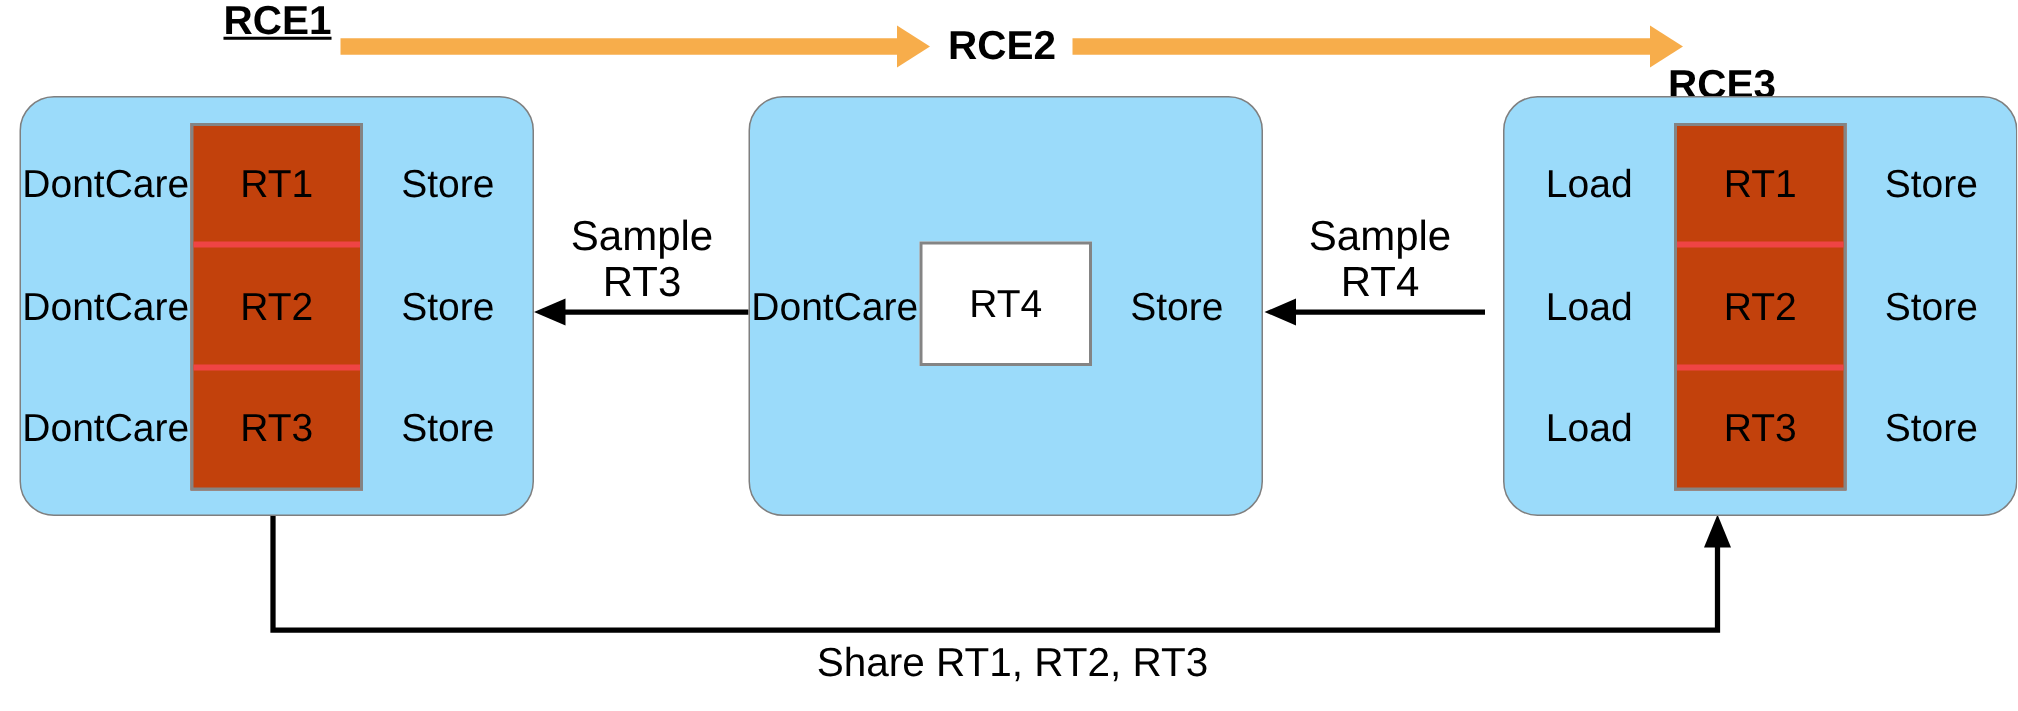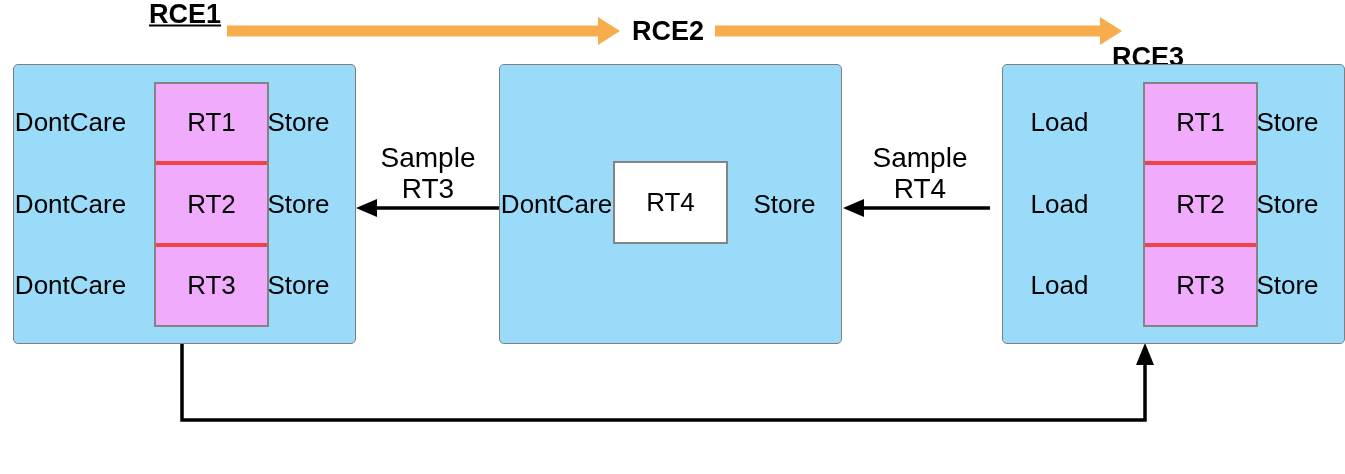--- a/index.html
+++ b/index.html
@@ -25,21 +25,21 @@
     font-weight: bold;
     white-space: nowrap;
   }
   .pass-box {
     position: absolute;
     top: 64px;
     height: 280px;
     width: 343px;
     background: #9BDBFA;
     border: 1.5px solid #7F7F7F;
-    border-radius: 5px;
+    border-radius: 23px;
     box-sizing: border-box;
   }
   .side-col {
     position: absolute;
     top: 16.5px;
     height: 245px;
     width: 113px;
     display: flex;
     flex-direction: column;
   }
@@ -52,26 +52,25 @@
     justify-content: center;
     font-size: 26px;
     white-space: nowrap;
   }
   .stack {
     position: absolute;
     left: 113px;
     top: 16.5px;
     width: 115px;
     height: 245px;
-    background: #f0abfc;
+    background: #c2410c;
     border: 2px solid #848484;
     box-sizing: border-box;
     display: flex;
     flex-direction: column;
-    margin-left: 27px;
   }
   .stack .cell {
     flex: 1;
     display: flex;
     align-items: center;
     justify-content: center;
     font-size: 26px;
     border-top: 4px solid #ef4444;
   }
   .stack .cell:first-child { border-top: none; }
@@ -197,14 +196,15 @@
   </div>
 
   <div class="arrow-caption" style="left:428px; top:173px;">
     <div>Sample</div>
     <div>RT3</div>
   </div>
   <div class="arrow-caption" style="left:920px; top:173px;">
     <div>Sample</div>
     <div>RT4</div>
   </div>
+  <div class="share-caption" style="left:675px; top:442px;">Share RT1, RT2, RT3</div>
 
 </div>
 
 </body></html>

